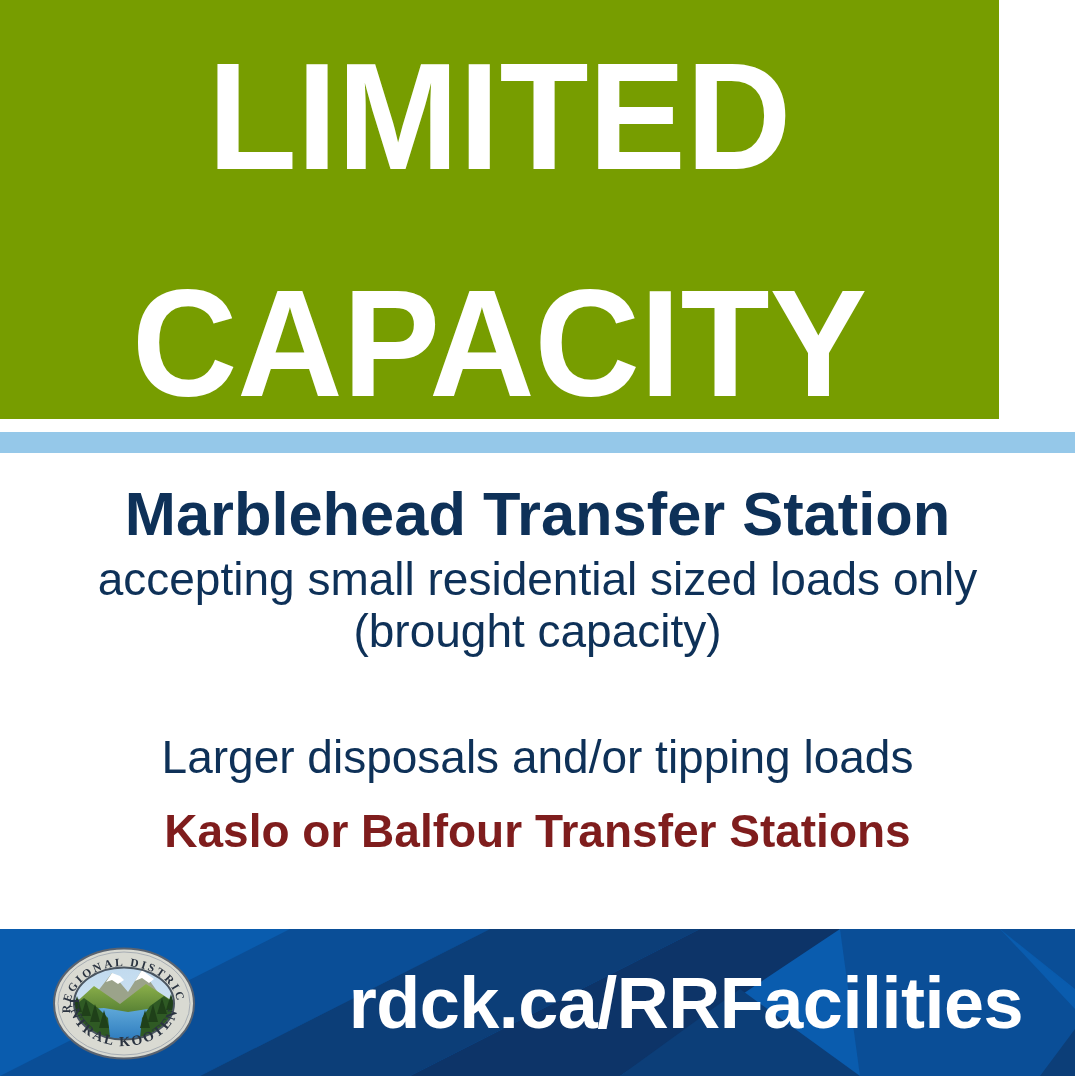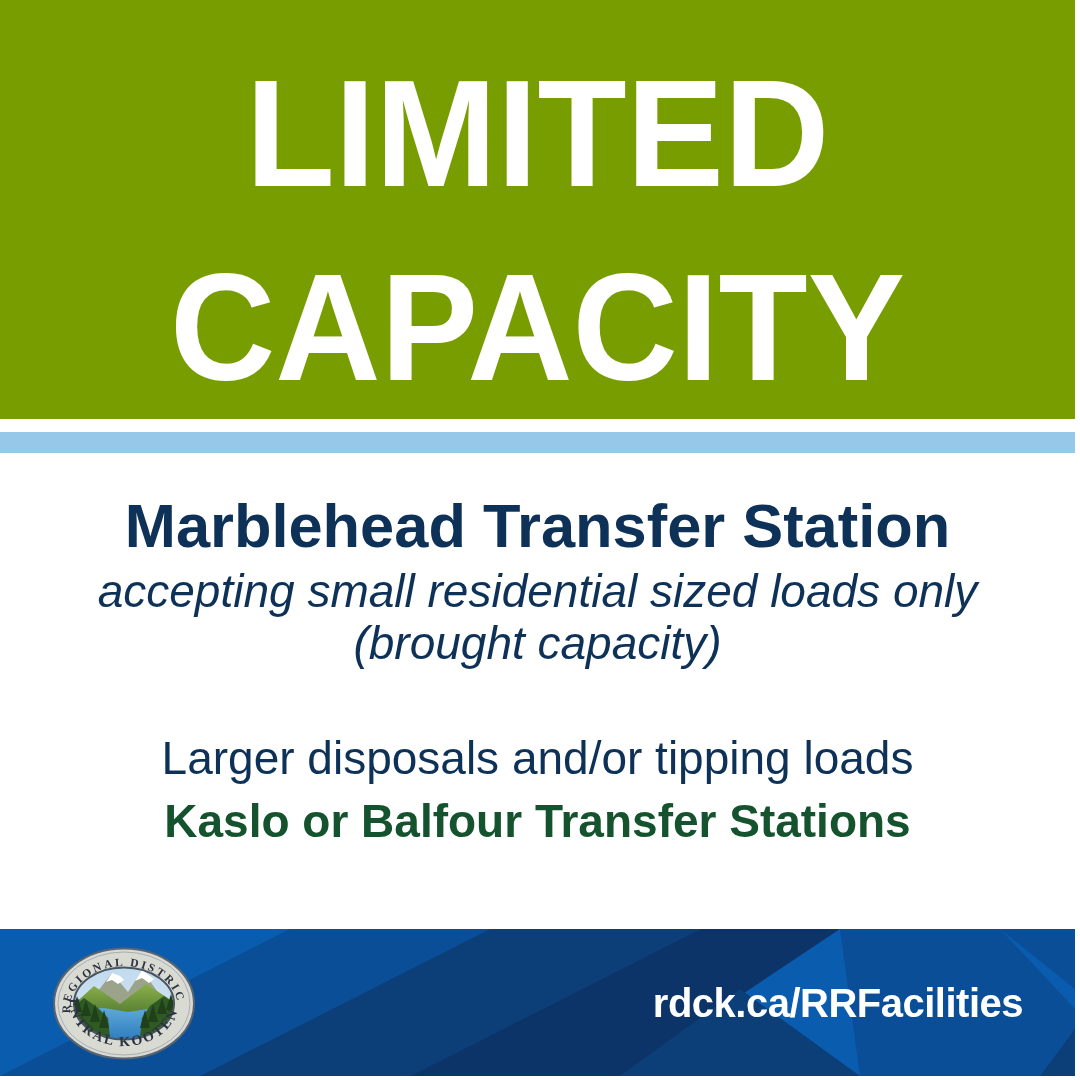--- a/index.html
+++ b/index.html
@@ -21,27 +21,27 @@
     height: 1080px;
     background: #ffffff;
     overflow: hidden;
   }
 
   
   .header-band {
     position: absolute;
     left: 0;
     top: 0;
-    width: 1075px;
+    width: 999px;
     height: 419px;
     background: #779D00;
     display: flex;
     flex-direction: column;
     align-items: center;
-    justify-content: center;
+    justify-content: space-between;
     box-sizing: border-box;
     padding-top: 40px;
   }
   .headline {
     color: #ffffff;
     font-family: "Liberation Sans", sans-serif;
     font-weight: 700;
     font-size: 152px;
     line-height: 1.0;
     letter-spacing: 0px;
@@ -73,21 +73,21 @@
 
   
   .body-panel {
     position: absolute;
     left: 0;
     top: 453px;
     width: 1075px;
     height: 476px;
     background: #ffffff;
     box-sizing: border-box;
-    padding: 16px 18px;
+    padding: 4px 18px;
     text-align: center;
     color: #0E3158;
   }
 
   .station-title {
     font-family: "Liberation Sans", sans-serif;
     font-weight: 700;
     font-size: 62px;
     line-height: 1.06;
     color: #0E3158;
@@ -99,45 +99,44 @@
 
   .sub-line {
     font-family: "Liberation Sans", sans-serif;
     font-weight: 400;
     font-size: 46px;
     line-height: 1.14;
     color: #0E3158;
     margin: 0;
     padding-top: 6px;
     white-space: nowrap;
-    font-style: italic;
   }
   .sub-line.tight {
     padding-top: 0px;
   }
 
   .para2 {
     padding-top: 56px;
   }
   .para2 .reg {
     font-family: "Liberation Sans", sans-serif;
     font-weight: 400;
     font-size: 46px;
     line-height: 1.18;
     color: #0E3158;
-    margin: 5px;
+    margin: 16px;
     white-space: nowrap;
     text-align: center;
   }
   .para2 .bold {
     font-family: "Liberation Sans", sans-serif;
     font-weight: 700;
     font-size: 46px;
     line-height: 1.2;
-    color: #14532d;
+    color: #7f1d1d;
     margin: 4px;
     padding-top: 4px;
     white-space: nowrap;
   }
 
   
   .footer {
     position: absolute;
     left: 0;
     top: 929px;
@@ -166,21 +165,21 @@
     height: 115px;
   }
   .url-text {
     position: absolute;
     right: 52px;
     top: 50%;
     transform: translateY(-50%);
     color: #ffffff;
     font-family: "Liberation Sans", sans-serif;
     font-weight: 700;
-    font-size: 40px;
+    font-size: 72px;
     line-height: 1;
     letter-spacing: -0.5px;
     white-space: nowrap;
   }
 
   .edge-right {
     position: absolute;
     left: 1075px;
     top: 0;
     width: 5px;

